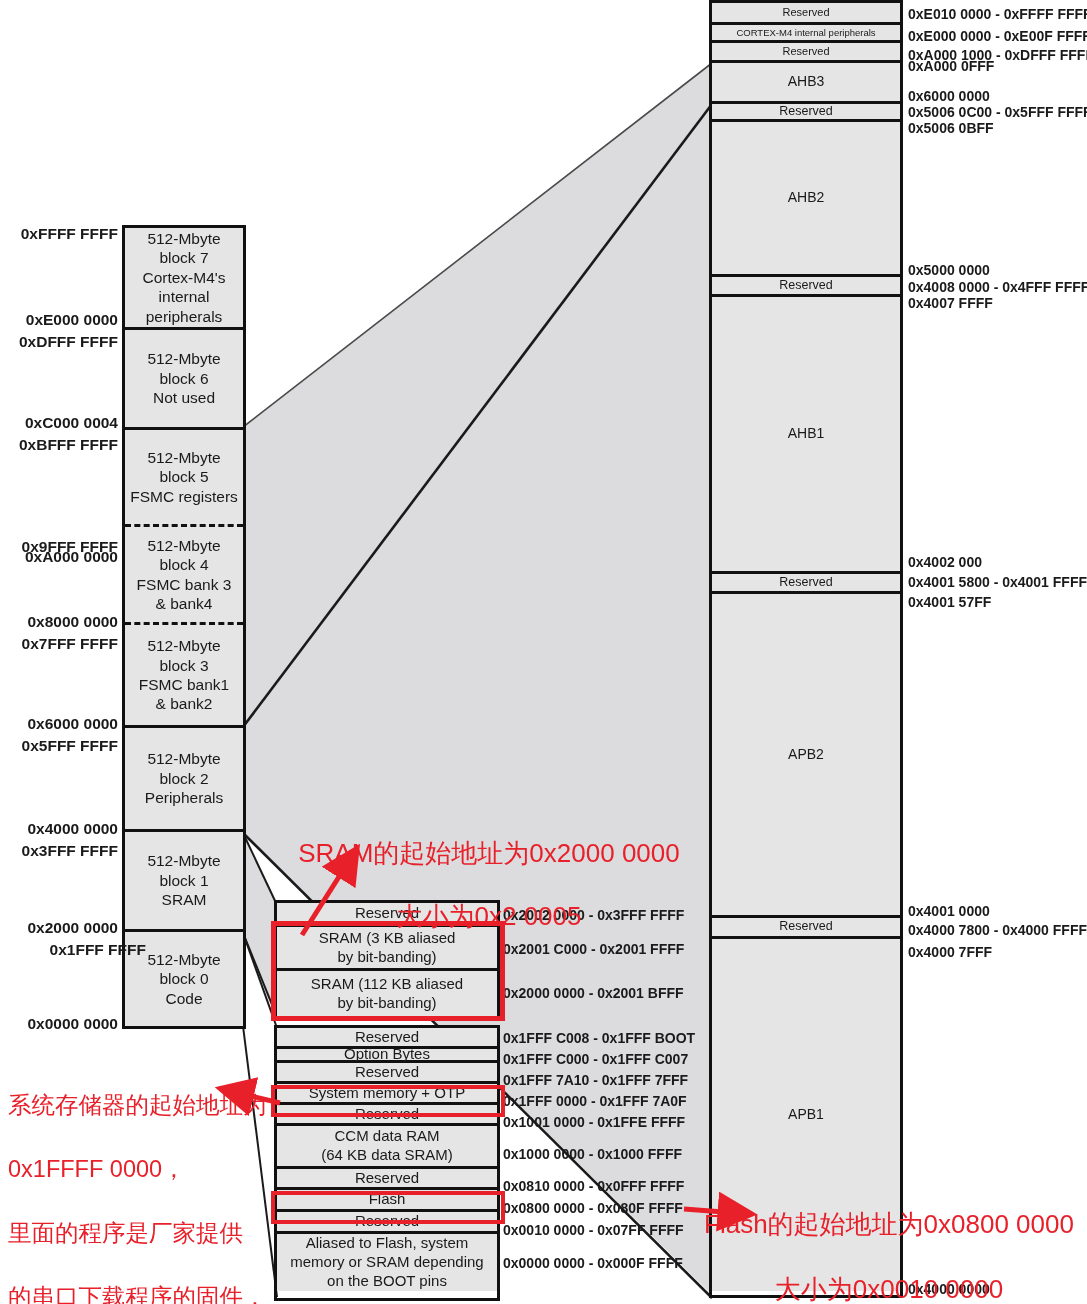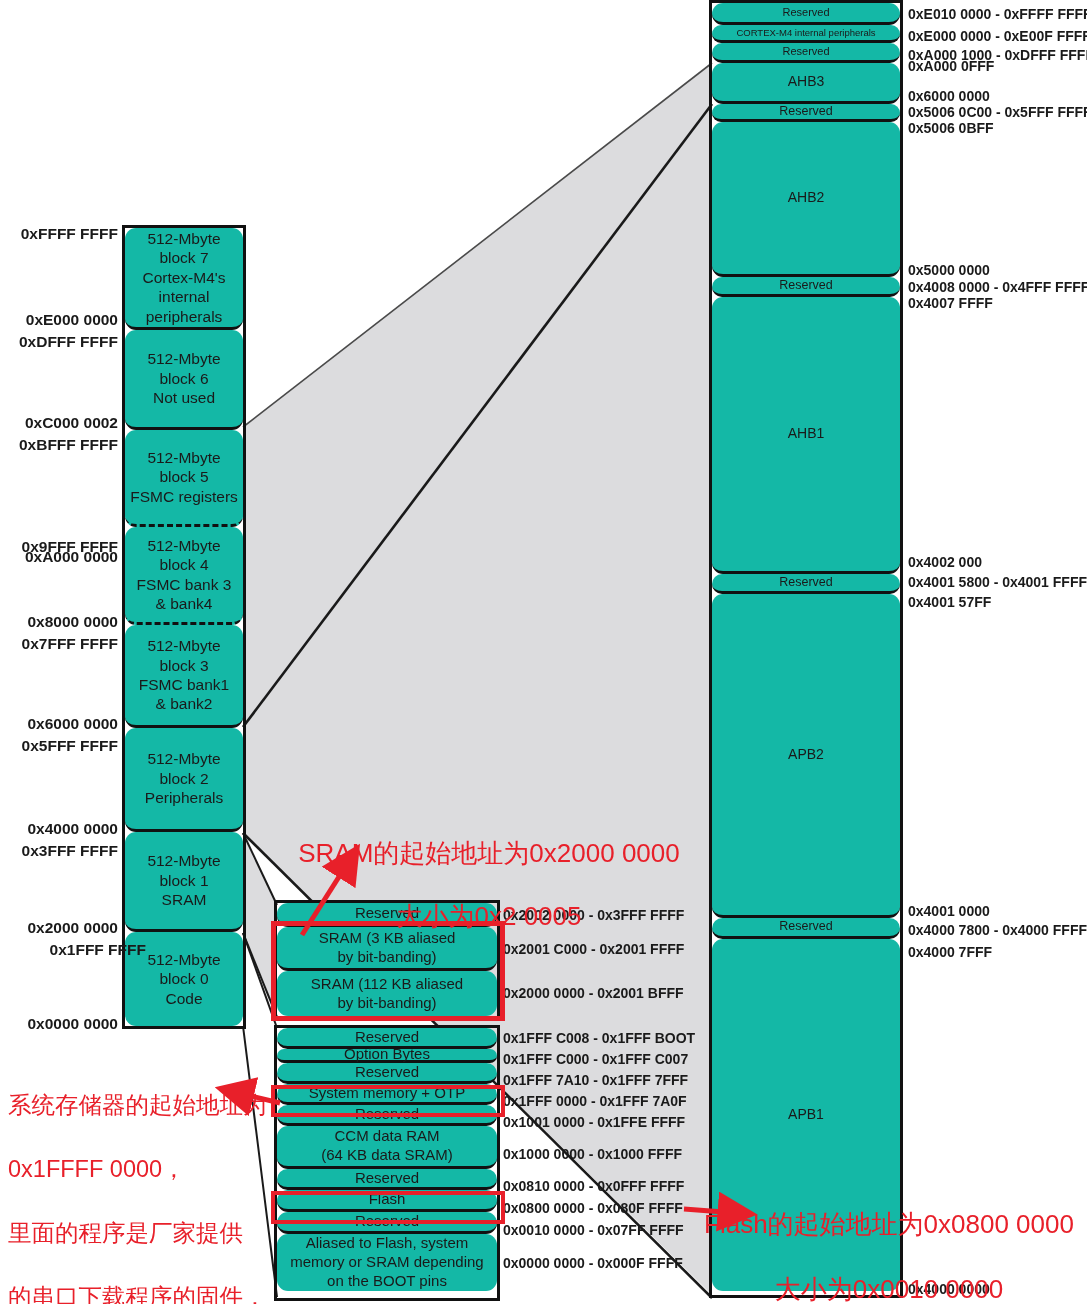--- a/index.html
+++ b/index.html
@@ -3,23 +3,23 @@
 <meta charset="utf-8">
 <style>
   html,body{margin:0;padding:0;background:#fff;}
   #stage{
     position:relative;width:1087px;height:1304px;background:#fff;overflow:hidden;
     font-family:"Liberation Sans","DejaVu Sans",sans-serif;color:#1a1a1a;
   }
   svg.layer{position:absolute;left:0;top:0;z-index:0;}
   svg.layer.top{z-index:6;pointer-events:none;}
   .col{position:absolute;box-sizing:border-box;border:3px solid #111;background:transparent;z-index:2;}
-  .row{box-sizing:border-box;border-bottom:3px solid #111;background:#14b8a6;
+  .row{box-sizing:border-box;border-bottom:3px solid #111;background:#e5e5e5;
        display:flex;align-items:center;justify-content:center;text-align:center;
-       white-space:pre-line;line-height:1.25;border-radius:11px;}
+       white-space:pre-line;line-height:1.25;}
   .row.last{border-bottom:none;}
   .row.dashed{border-bottom-style:dashed;}
   .addr{position:absolute;z-index:3;font-weight:700;white-space:nowrap;}
   .addr.left-side{width:118px;text-align:right;font-size:15.5px;line-height:17px;left:0;}
   .addr.right-side{left:908px;text-align:left;font-size:14px;line-height:16px;}
   .addr.mid-side{left:503px;text-align:left;font-size:14px;transform:translateY(-50%);}
   .redbox{position:absolute;box-sizing:border-box;border:5px solid #e8202a;z-index:4;background:transparent;}
   .annot{position:absolute;z-index:5;color:#e8202a;white-space:pre-line;}
   .annot .ln{display:block;}
   #annot-sram{left:288px;top:806px;width:402px;text-align:center;font-size:26px;line-height:1.22;}
@@ -106,21 +106,21 @@
       <div class="row" style="height: 277px; font-size: 14px;">AHB1</div>
       <div class="row" style="height: 20px; font-size: 12.5px;">Reserved</div>
       <div class="row" style="height: 324px; font-size: 14px;">APB2</div>
       <div class="row" style="height: 21px; font-size: 12.5px;">Reserved</div>
       <div class="row last" style="height: 352px; font-size: 14px;">APB1</div>
     </div>
   <div id="addr-layer">
       <div class="addr left-side" style="top: 225px;">0xFFFF FFFF</div>
       <div class="addr left-side" style="top: 311px;">0xE000 0000</div>
       <div class="addr left-side" style="top: 333px;">0xDFFF FFFF</div>
-      <div class="addr left-side" style="top: 414px;">0xC000 0002</div>
+      <div class="addr left-side" style="top: 414px;">0xC000 0004</div>
       <div class="addr left-side" style="top: 436px;">0xBFFF FFFF</div>
       <div class="addr left-side" style="top: 548px;">0xA000 0000</div>
       <div class="addr left-side" style="top: 538px;">0x9FFF FFFF</div>
       <div class="addr left-side" style="top: 613px;">0x8000 0000</div>
       <div class="addr left-side" style="top: 635px;">0x7FFF FFFF</div>
       <div class="addr left-side" style="top: 715px;">0x6000 0000</div>
       <div class="addr left-side" style="top: 737px;">0x5FFF FFFF</div>
       <div class="addr left-side" style="top: 820px;">0x4000 0000</div>
       <div class="addr left-side" style="top: 842px;">0x3FFF FFFF</div>
       <div class="addr left-side" style="top: 919px;">0x2000 0000</div>

